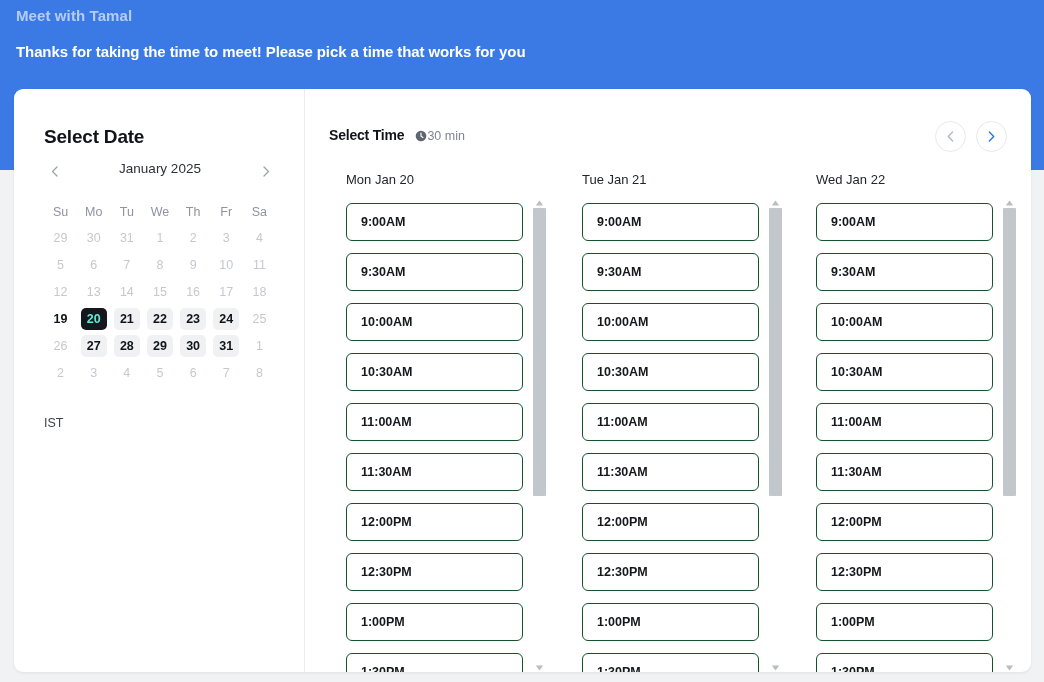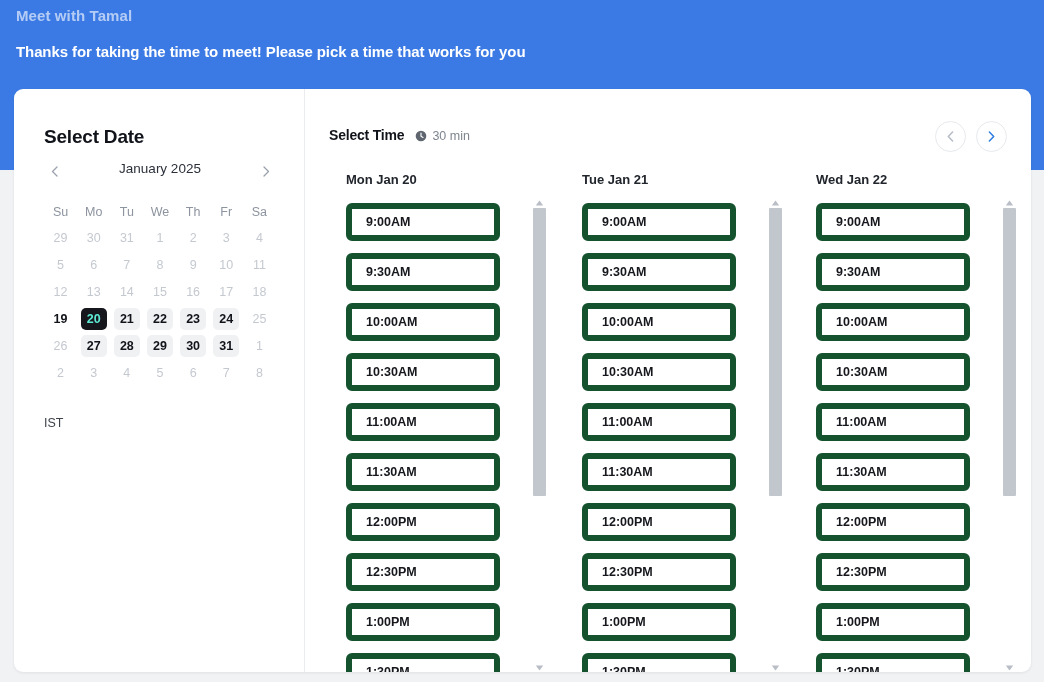--- a/index.html
+++ b/index.html
@@ -158,21 +158,20 @@
   }
   .rt-title {
     font-size: 14px;
     font-weight: 700;
     color: #11131a;
     letter-spacing: -0.2px;
   }
   .dur {
     display: flex;
     align-items: center;
-    gap: 5px;
     font-size: 12.5px;
     color: #7e858f;
     margin-top: 3px;
   }
   .clock-ico { display: block; }
   .navbtns {
     position: absolute;
     right: 24px; top: 32px;
     display: flex;
     gap: 10px;
@@ -197,34 +196,34 @@
     top: 0;
     width: 219px;
     height: 500px;
   }
   .col.c0 { left: 41px; }
   .col.c1 { left: 277px; }
   .col.c2 { left: 511px; }
   .col-head {
     font-size: 13px;
     color: #21252c;
-    font-weight: 700;
+    font-weight: 400;
     height: 18px;
   }
   .slots {
     position: absolute;
     left: 0; top: 31px;
     width: 179px;
     height: 469px;
     overflow: hidden;
   }
   .slot {
     height: 38px;
-    width: 154px;
-    border: 6px solid #14532d;
+    width: 177px;
+    border: 1px solid #14532d;
     border-radius: 6px;
     background: #fff;
     display: flex;
     align-items: center;
     padding-left: 14px;
     font-size: 12.5px;
     font-weight: 700;
     color: #15171c;
     margin-bottom: 12px;
     cursor: pointer;

